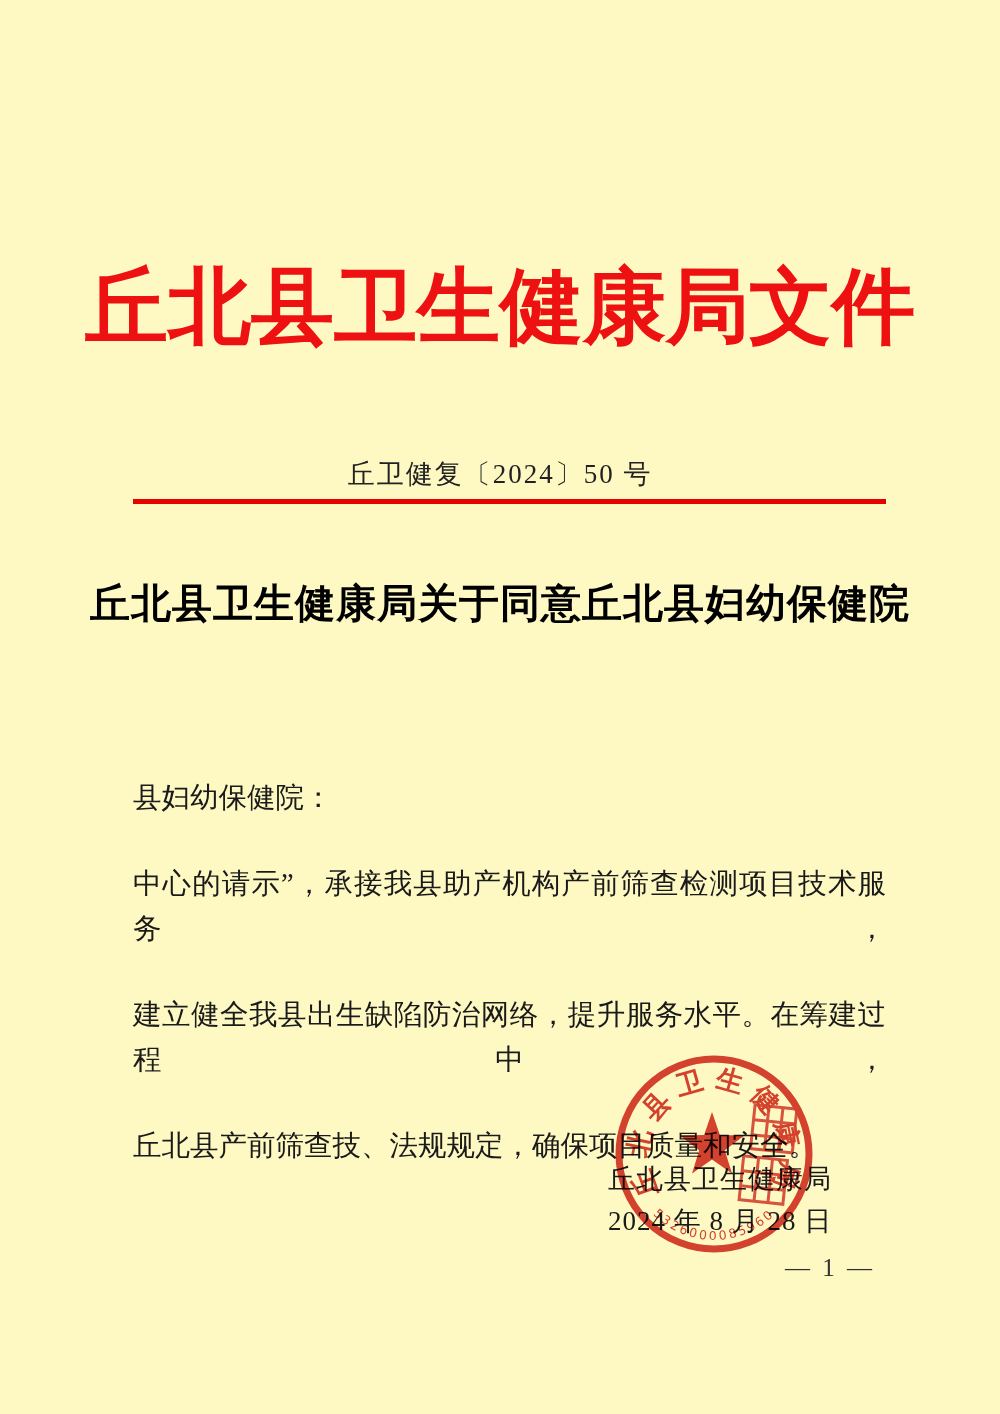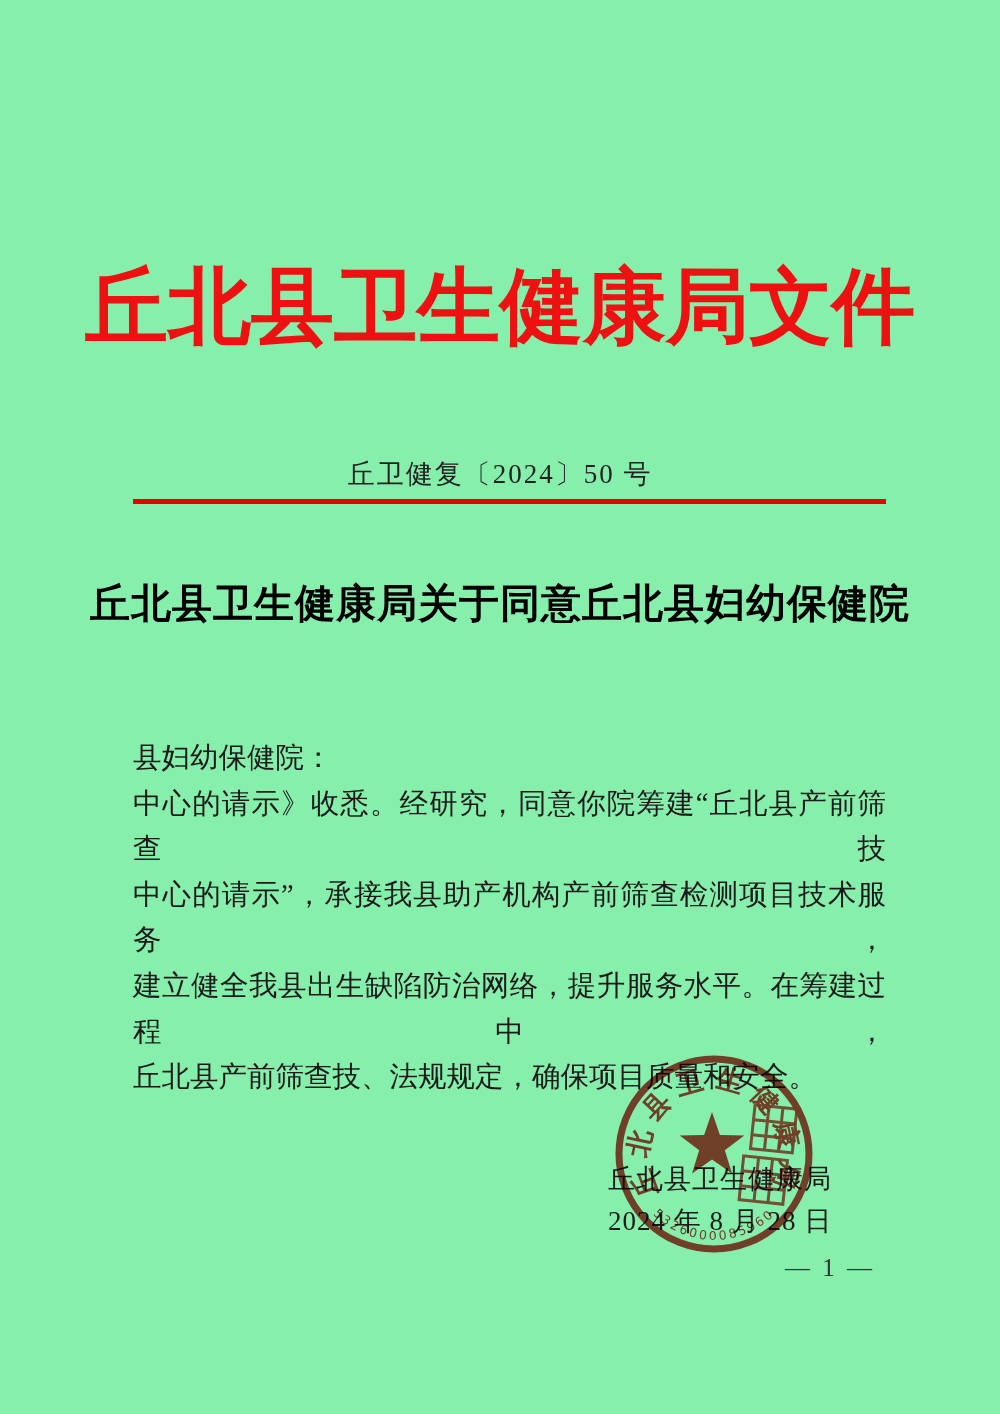--- a/index.html
+++ b/index.html
@@ -5,21 +5,21 @@
   html, body {
     margin: 0;
     padding: 0;
     background: #ffffff;
   }
   .page {
     position: relative;
     width: 1000px;
     height: 1414px;
     margin: 0 auto;
-    background: #86efac;
+    background: #fef9c3;
     overflow: hidden;
     font-family: "Liberation Serif", "DejaVu Serif", serif;
     color: #1a1a1a;
   }
   .header-title {
     position: absolute;
     top: 252px;
     left: 0;
     width: 100%;
     text-align: center;
@@ -62,21 +62,21 @@
   }
   .body-text {
     position: absolute;
     top: 735px;
     left: 133px;
     width: 753px;
     font-size: 28.5px;
     line-height: 45.6px;
     color: #1a1a1a;
   }
-  .body-line { width: 100%; }
+  .body-line { width: 100%; margin-top: 40px; }
   .body-line.indent { text-indent: 2em; }
   .body-line.justify {
     text-align: justify;
     text-align-last: justify;
   }
   .signature {
     position: absolute;
     top: 1161px;
     left: 555px;
     width: 330px;
@@ -126,21 +126,20 @@
   <div class="doc-number">丘卫健复〔2024〕50 号</div>
 
   <div class="red-line"></div>
 
   <div class="doc-title">
     <div>丘北县卫生健康局关于同意丘北县妇幼保健院</div>
   </div>
 
   <div class="body-text">
     <div class="body-line">县妇幼保健院：</div>
-    <div class="body-line justify">中心的请示》收悉。经研究，同意你院筹建“丘北县产前筛查技</div>
     <div class="body-line justify">中心的请示”，承接我县助产机构产前筛查检测项目技术服务，</div>
     <div class="body-line justify">建立健全我县出生缺陷防治网络，提升服务水平。在筹建过程中，</div>
     <div class="body-line">丘北县产前筛查技、法规规定，确保项目质量和安全。</div>
   </div>
 
   <div class="signature">丘北县卫生健康局</div>
 
   <div class="sign-date">2024 年 8 月 28 日</div>
 
   <svg class="seal" viewBox="0 0 220 220" xmlns="http://www.w3.org/2000/svg">

